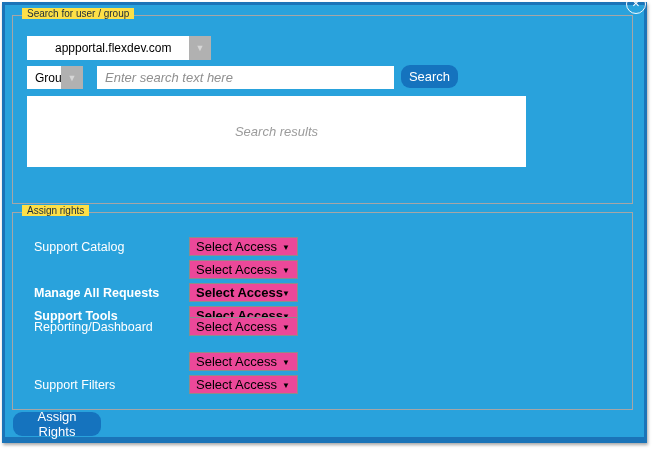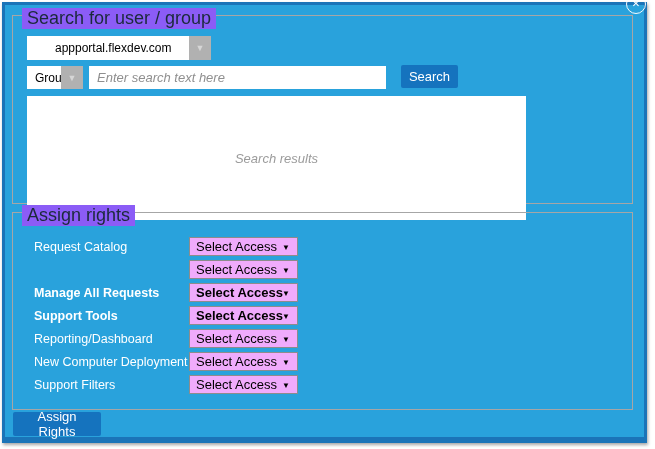--- a/index.html
+++ b/index.html
@@ -49,22 +49,22 @@
   
   .group {
     position: absolute;
     border: 1px solid #A6A6A6;
   }
   .legend {
     position: absolute;
     top: -8px;
     left: 9px;
     padding: 0 5px;
-    background: #8b5cf6;
-    font-size: 18px;
+    background: #fde047;
+    font-size: 10px;
     color: #1B2A3A;
     white-space: nowrap;
   }
   .search-group { left: 7px; top: 10px; width: 619px; height: 187px; }
   .rights-group { left: 7px; top: 207px; width: 619px; height: 196px; }
 
   
   .combo {
     position: absolute;
     display: flex;
@@ -90,21 +90,21 @@
   }
   .domain-combo { left: 14px; top: 20px; height: 24px; }
   .domain-combo .combo-field { width: 134px; padding-left: 28px; }
   .domain-combo .combo-arrow-btn { width: 22px; }
   .type-combo { left: 14px; top: 50px; height: 23px; }
   .type-combo .combo-field { width: 26px; padding-left: 8px; }
   .type-combo .combo-arrow-btn { width: 22px; }
 
   .search-input {
     position: absolute;
-    left: 76px;
+    left: 84px;
     top: 50px;
     width: 297px;
     height: 23px;
     border: none;
     outline: none;
     background: #ffffff;
     padding: 0 0 0 8px;
     font-family: "Liberation Sans", sans-serif;
     font-size: 13px;
     color: #000000;
@@ -114,39 +114,39 @@
     font-style: italic;
     color: #8F8F8F;
     opacity: 1;
   }
   .btn {
     border: none;
     background: #1573BE;
     color: #ffffff;
     font-family: "Liberation Sans", sans-serif;
     font-size: 13px;
-    border-radius: 2px;
+    border-radius: 9px;
     cursor: pointer;
     display: flex;
     align-items: center;
     justify-content: center;
   }
   .search-btn {
     position: absolute;
     left: 388px;
     top: 49px;
     width: 57px;
     height: 23px;
   }
   .results-panel {
     position: absolute;
     left: 14px;
     top: 80px;
     width: 499px;
-    height: 124px;
+    height: 71px;
     background: #ffffff;
     display: flex;
     align-items: center;
     justify-content: center;
   }
   .results-placeholder {
     font-style: italic;
     font-size: 13px;
     color: #9B9B9B;
   }
@@ -165,21 +165,21 @@
     color: #ffffff;
     font-size: 12.5px;
     white-space: nowrap;
   }
   .rights-row .access-select {
     position: absolute;
     left: 176px;
     top: 0;
     width: 107px;
     height: 17px;
-    background: #f0abfc;
+    background: #ec4899;
     border: 1px solid #8C8C8C;
     display: flex;
     align-items: center;
     cursor: pointer;
   }
   .access-select .select-value {
     font-size: 13px;
     color: #000000;
     padding-left: 6px;
     white-space: nowrap;
@@ -229,21 +229,21 @@
 
       <div class="results-panel">
         <span class="results-placeholder">Search results</span>
       </div>
     </div>
 
     <div class="group rights-group">
       <span class="legend">Assign rights</span>
       <div id="rights-rows">
   <div class="rights-row" style="top: 24px;">
-    <span class="row-label">Request Catalog</span>
+    <span class="row-label">Support Catalog</span>
     <div class="access-select">
       <span class="select-value">Select Access</span>
       <span class="select-arrow">▼</span>
     </div>
   </div>
 
   <div class="rights-row" style="top: 47px;">
     <div class="access-select">
       <span class="select-value">Select Access</span>
       <span class="select-arrow">▼</span>
@@ -259,30 +259,29 @@
   </div>
 
   <div class="rights-row" style="top: 93px; font-weight: bold;">
     <span class="row-label">Support Tools</span>
     <div class="access-select">
       <span class="select-value">Select Access</span>
       <span class="select-arrow">▼</span>
     </div>
   </div>
 
-  <div class="rights-row" style="top: 116px; text-decoration: underline;">
+  <div class="rights-row" style="top: 104px; text-decoration: underline;">
     <span class="row-label">Reporting/Dashboard</span>
     <div class="access-select">
       <span class="select-value">Select Access</span>
       <span class="select-arrow">▼</span>
     </div>
   </div>
 
   <div class="rights-row" style="top: 139px;">
-    <span class="row-label">New Computer Deployment</span>
     <div class="access-select">
       <span class="select-value">Select Access</span>
       <span class="select-arrow">▼</span>
     </div>
   </div>
 
   <div class="rights-row" style="top: 162px;">
     <span class="row-label">Support Filters</span>
     <div class="access-select">
       <span class="select-value">Select Access</span>

